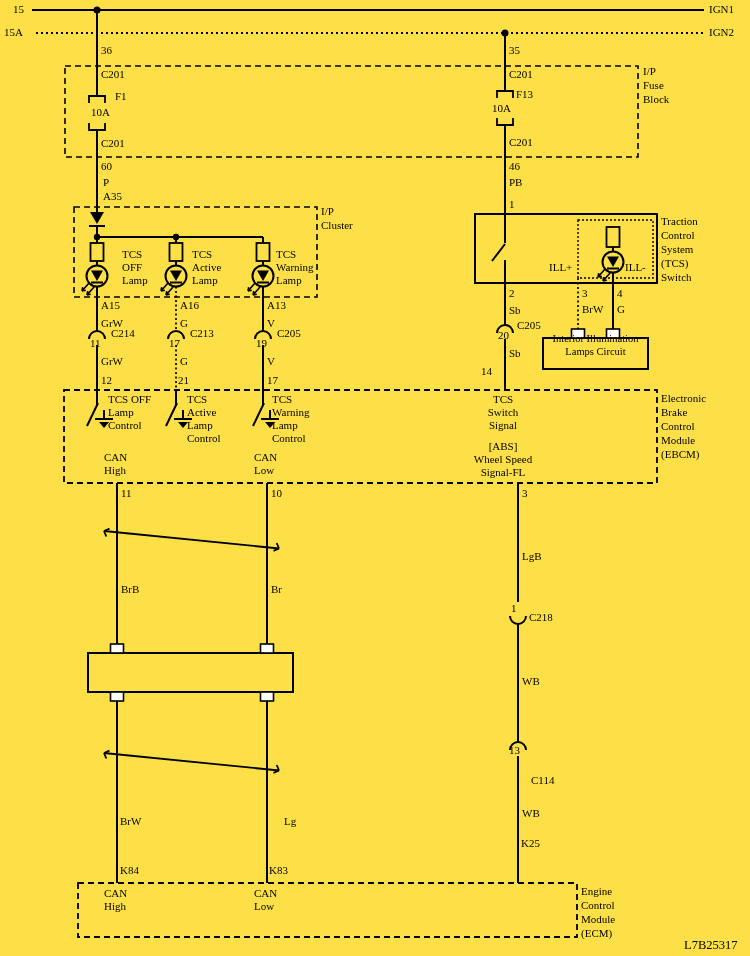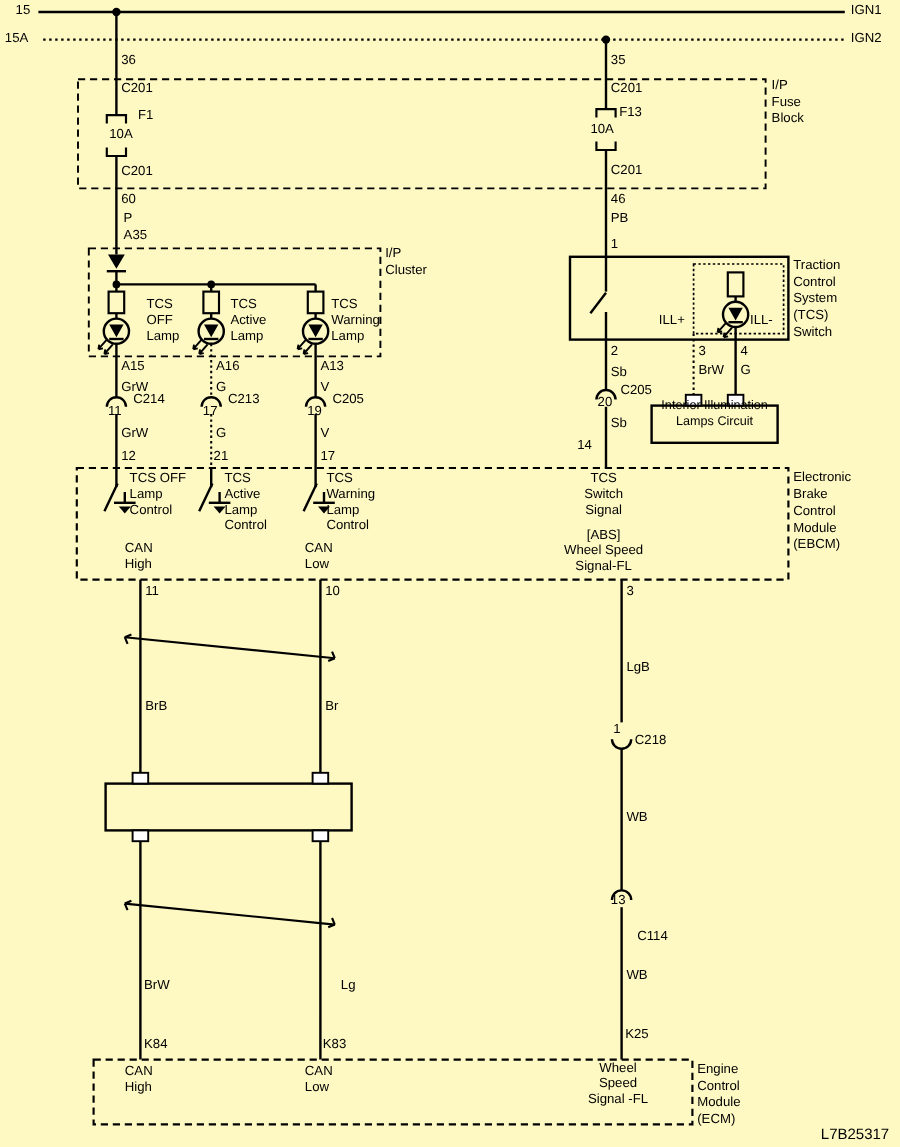--- a/index.html
+++ b/index.html
@@ -1,17 +1,17 @@
 <!DOCTYPE html>
 <html><head>
 <meta charset="utf-8">
 <style>
   html,body{margin:0;padding:0;background:#fff;}
-  .canvas{position:relative;width:750px;height:956px;background:#fef9c3;
-          font-family:Liberation Sans, sans-serif;color:#000;overflow:hidden;}
+  .canvas{position:relative;width:750px;height:956px;background:#fde047;
+          font-family:Liberation Serif, serif;color:#000;overflow:hidden;}
   svg{position:absolute;left:0;top:0;}
   .lbl{position:absolute;font-size:11px;line-height:13px;color:#000;
        white-space:pre-line;}
   .mod{line-height:14px;}
   .ctr{position:absolute;display:flex;align-items:center;justify-content:center;
        text-align:center;font-size:10.5px;line-height:13px;white-space:pre-line;}
   .c{text-align:center;}
   .fig{font-size:12.5px;}
 </style>
 </head>
@@ -272,25 +272,22 @@
 <span class="lbl" style="left:120px;top:864px">K84</span>
 <span class="lbl" style="left:269px;top:864px">K83</span>
 
 <span class="lbl" style="left:522px;top:550px">LgB</span>
 <span class="lbl" style="left:511px;top:602px">1</span>
 <span class="lbl" style="left:529px;top:611px">C218</span>
 <span class="lbl" style="left:522px;top:675px">WB</span>
 <span class="lbl" style="left:531px;top:774px">C114</span>
 <span class="lbl" style="left:509px;top:744px">13</span>
 <span class="lbl" style="left:522px;top:807px">WB</span>
-<span class="lbl" style="left:521px;top:856px">K25</span>
+<span class="lbl" style="left:521px;top:837px">K25</span>
 
 <span class="lbl" style="left:104px;top:887px">CAN
 High</span>
 <span class="lbl" style="left:254px;top:887px">CAN
 Low</span>
-<span class="lbl c" style="left:473px;top:884px;width:84px">Wheel
-Speed
-Signal -FL</span>
 
 <span class="lbl fig" style="left:684px;top:939px">L7B25317</span>
 
 </div>
 
 </body></html>

